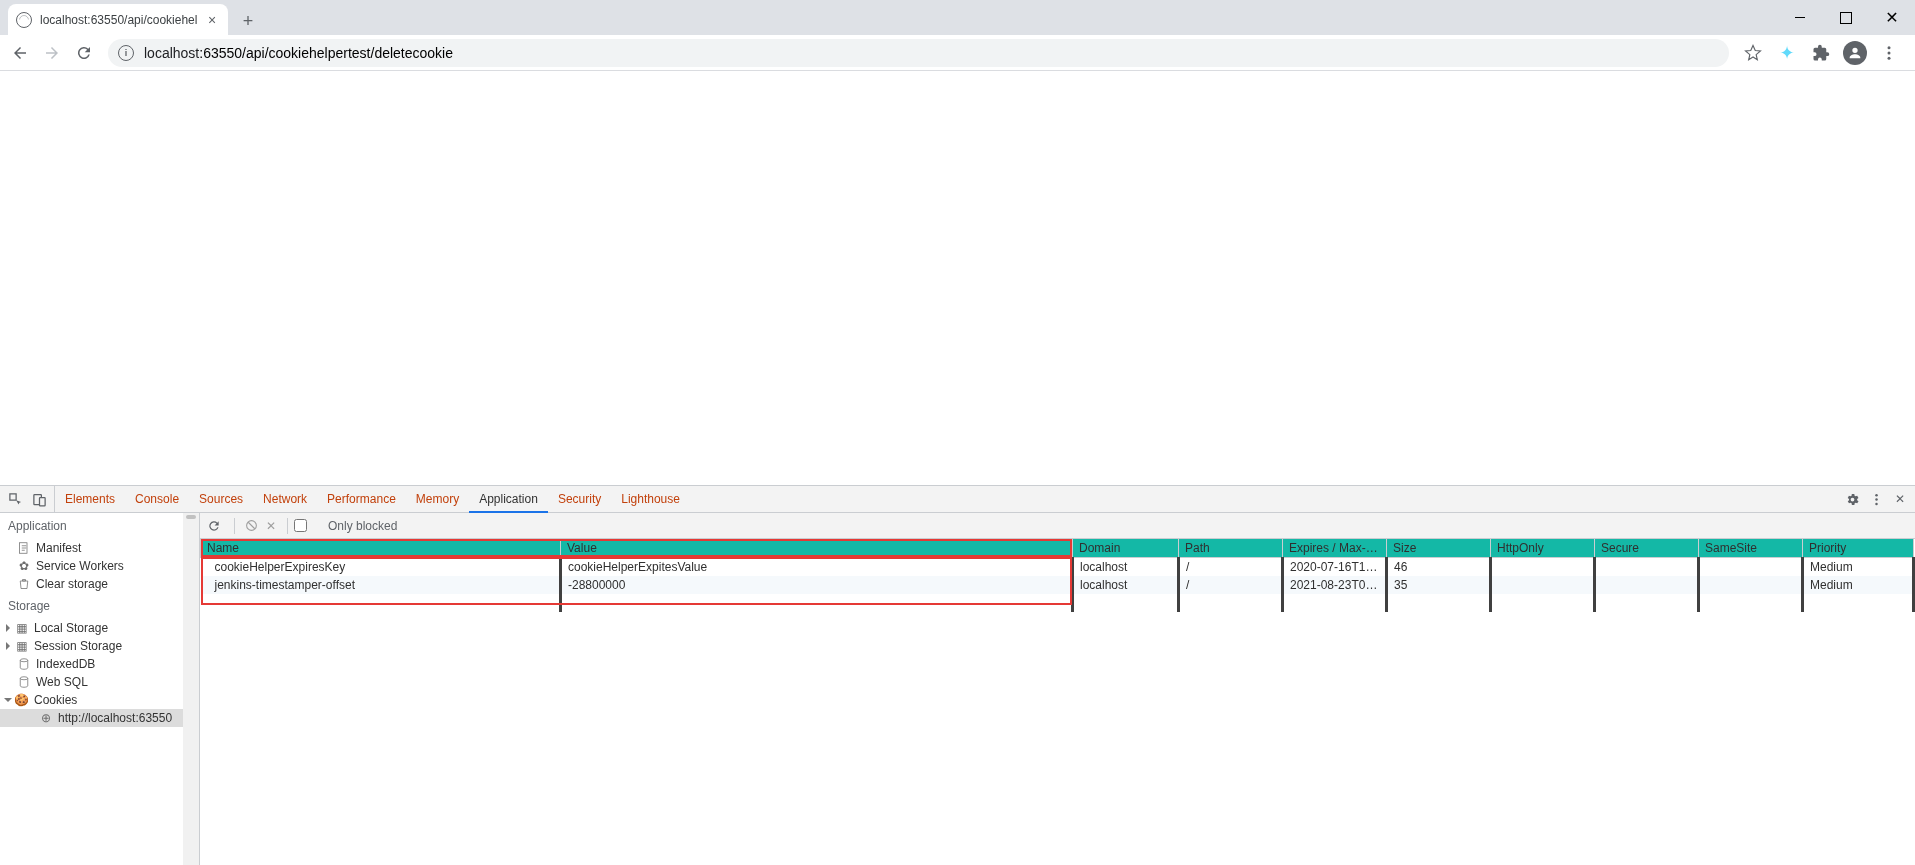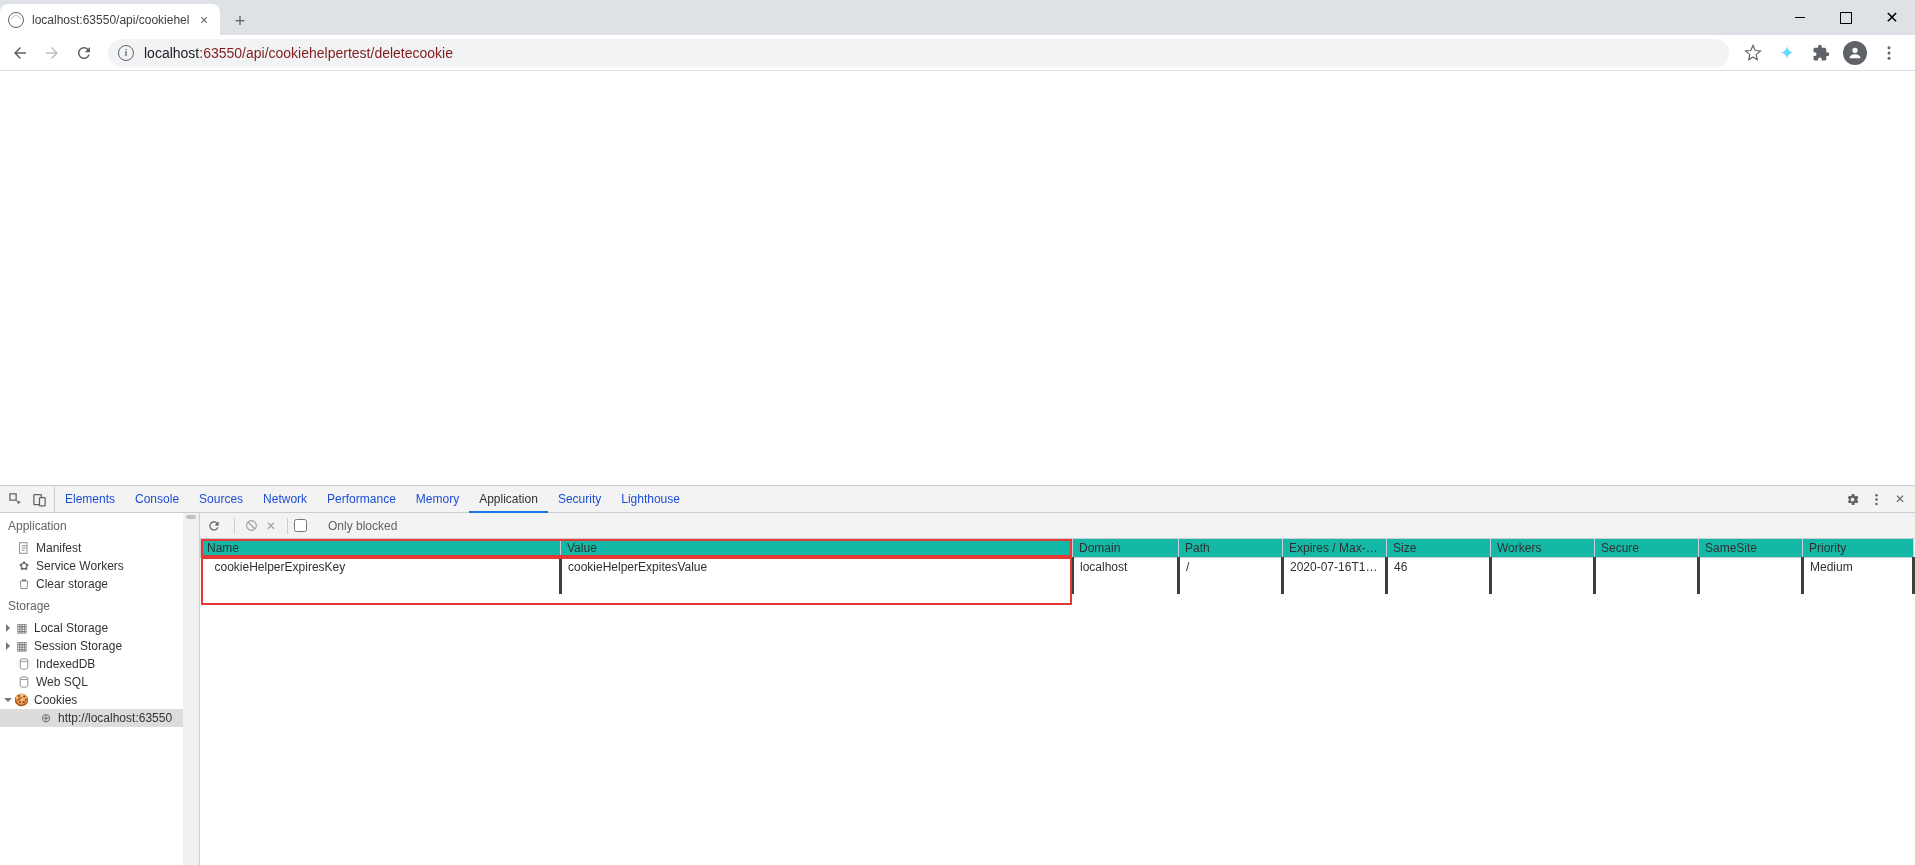--- a/index.html
+++ b/index.html
@@ -1,55 +1,55 @@
 <!DOCTYPE html>
 <html><head>
 <meta charset="utf-8">
 <style>
 * { margin: 0; padding: 0; box-sizing: border-box; font-family: "Segoe UI", Arial, sans-serif; }
 body { background: #fff; overflow: hidden; width: 1915px; height: 865px; }
 
 
-.tab-strip { height: 35px; background: #dee1e6; display: flex; align-items: flex-end; padding-left: 0; }
+.tab-strip { height: 35px; background: #dee1e6; display: flex; align-items: flex-end; padding-left: 8px; }
 .tab { height: 31px; width: 220px; background: #fff; border-radius: 8px 8px 0 0; display: flex; align-items: center; padding: 0 8px; font-size: 12px; color: #3c4043; position: relative; }
 .tab .favicon { width: 16px; height: 16px; border: 1.5px solid #5f6368; border-radius: 50%; margin-right: 8px; flex-shrink: 0; position: relative; }
 .tab .favicon::before { content: ""; position: absolute; inset: 2px; border: 1px solid #5f6368; border-radius: 50%; clip-path: polygon(0 0,100% 0,100% 50%,0 50%); opacity: .4;}
 .tab .tab-title { flex: 1; white-space: nowrap; overflow: hidden; text-overflow: ellipsis; }
 .tab .tab-close { width: 16px; height: 16px; display:flex; align-items:center; justify-content:center; color:#5f6368; cursor:pointer; font-size:14px; }
 .new-tab { width: 28px; height: 28px; display:flex; align-items:center; justify-content:center; color:#5f6368; font-size:18px; margin-left:6px; cursor:pointer; }
 .window-controls { position:absolute; right:0; top:0; height:35px; display:flex; }
 .win-btn { width:46px; display:flex; align-items:center; justify-content:center; color:#000; font-size:11px; cursor:pointer;}
 .win-btn.min::before{content:"";width:10px;height:1px;background:#000;}
 .win-btn.max::before{content:"";width:10px;height:10px;border:1px solid #000;}
 .win-btn.cls{font-size:16px;}
 
 .toolbar { height: 36px; background:#fff; border-bottom:1px solid #dadce0; display:flex; align-items:center; padding:0 6px; gap:4px;}
 .nav-btn{width:28px;height:28px;display:flex;align-items:center;justify-content:center;color:#5f6368;border-radius:50%;cursor:pointer;}
 .nav-btn.disabled{color:#bdc1c6;}
 .nav-btn svg{width:18px;height:18px;}
 .address-bar{flex:1;height:28px;background:#f1f3f4;border-radius:14px;display:flex;align-items:center;padding:0 10px;font-size:14px;color:#202124;margin:0 6px;}
 .addr-icon{width:16px;height:16px;border:1.5px solid #5f6368;border-radius:50%;margin-right:10px;display:flex;align-items:center;justify-content:center;font-size:9px;font-weight:bold;color:#5f6368;flex-shrink:0;}
 .addr-host{color:#202124;}
-.addr-path{color:#7f1d1d;}
+.addr-path{color:#000000;}
 .toolbar-right{display:flex;align-items:center;gap:6px;padding-right:6px;}
 .tb-icon{width:28px;height:28px;display:flex;align-items:center;justify-content:center;color:#5f6368;cursor:pointer;}
 .tb-icon.star svg{width:18px;height:18px;}
 .tb-icon.react{color:#61dafb;font-size:18px;}
 .avatar{width:24px;height:24px;background:#5f6368;border-radius:50%;display:flex;align-items:center;justify-content:center;color:#fff;}
 
 
 .page-content{height:414px;background:#fff;}
 
 
 .devtools{border-top:1px solid #cacdd1;background:#f3f3f3;height:380px;display:flex;flex-direction:column;}
 .dt-tabbar{height:27px;border-bottom:1px solid #cacdd1;display:flex;align-items:stretch;font-size:12px;color:#5f6368;background:#f3f3f3;}
 .dt-tabbar .dt-left-icons{display:flex;align-items:center;padding:0 4px;gap:2px;border-right:1px solid #cacdd1;}
 .dt-ico{width:22px;height:22px;display:flex;align-items:center;justify-content:center;color:#5f6368;cursor:pointer;}
 .dt-tabs{display:flex;align-items:stretch;}
-.dt-tab{padding:0 10px;display:flex;align-items:center;cursor:pointer;color:#1d4ed8;}
+.dt-tab{padding:0 10px;display:flex;align-items:center;cursor:pointer;color:#c2410c;}
 .dt-tab.active{color:#333;border-bottom:2px solid #1a73e8;margin-bottom:-1px;background:#f3f3f3;}
 .dt-right{margin-left:auto;display:flex;align-items:center;padding-right:4px;gap:2px;}
 
 .dt-body{flex:1;display:flex;min-height:0;}
 .dt-sidebar{width:200px;border-right:1px solid #cacdd1;background:#fff;overflow:auto;font-size:12px;color:#333;position:relative;}
 .dt-scroll-ghost{position:absolute;right:0;top:0;width:16px;height:100%;background:#f1f1f1;}
 .dt-scroll-ghost::before{content:"";position:absolute;top:2px;left:3px;width:10px;height:4px;background:#c1c1c1;border-radius:2px;}
 .dt-side-section{padding:6px 8px;color:#5f6368;}
 .dt-side-item{padding:2px 0 2px 18px;display:flex;align-items:center;gap:6px;cursor:pointer;}
 .dt-side-item .tri{width:0;height:0;border-left:4px solid #777;border-top:4px solid transparent;border-bottom:4px solid transparent;margin-left:-12px;}
@@ -295,39 +295,51 @@
               <col>
           </colgroup>
           <thead>
             <tr>
               <th>Name</th>
               <th>Value</th>
               <th>Domain</th>
               <th>Path</th>
               <th>Expires / Max-A...</th>
               <th>Size</th>
-              <th>Workers</th>
+              <th>HttpOnly</th>
               <th>Secure</th>
               <th>SameSite</th>
               <th>Priority</th>
             </tr>
           </thead>
           <tbody>
             <tr class="row-even">
               <td style="padding-left:14px">cookieHelperExpiresKey</td>
               <td>cookieHelperExpitesValue</td>
               <td>localhost</td>
               <td>/</td>
               <td>2020-07-16T14:...</td>
               <td class="col-size">46</td>
               <td></td>
               <td></td>
               <td></td>
               <td>Medium</td>
             </tr>
+            <tr class="row-odd">
+              <td style="padding-left:14px">jenkins-timestamper-offset</td>
+              <td>-28800000</td>
+              <td>localhost</td>
+              <td>/</td>
+              <td>2021-08-23T05:...</td>
+              <td class="col-size">35</td>
+              <td></td>
+              <td></td>
+              <td></td>
+              <td>Medium</td>
+            </tr>
             <tr class="row-even">
                 <td></td>
                 <td></td>
                 <td></td>
                 <td></td>
                 <td></td>
                 <td></td>
                 <td></td>
                 <td></td>
                 <td></td>

